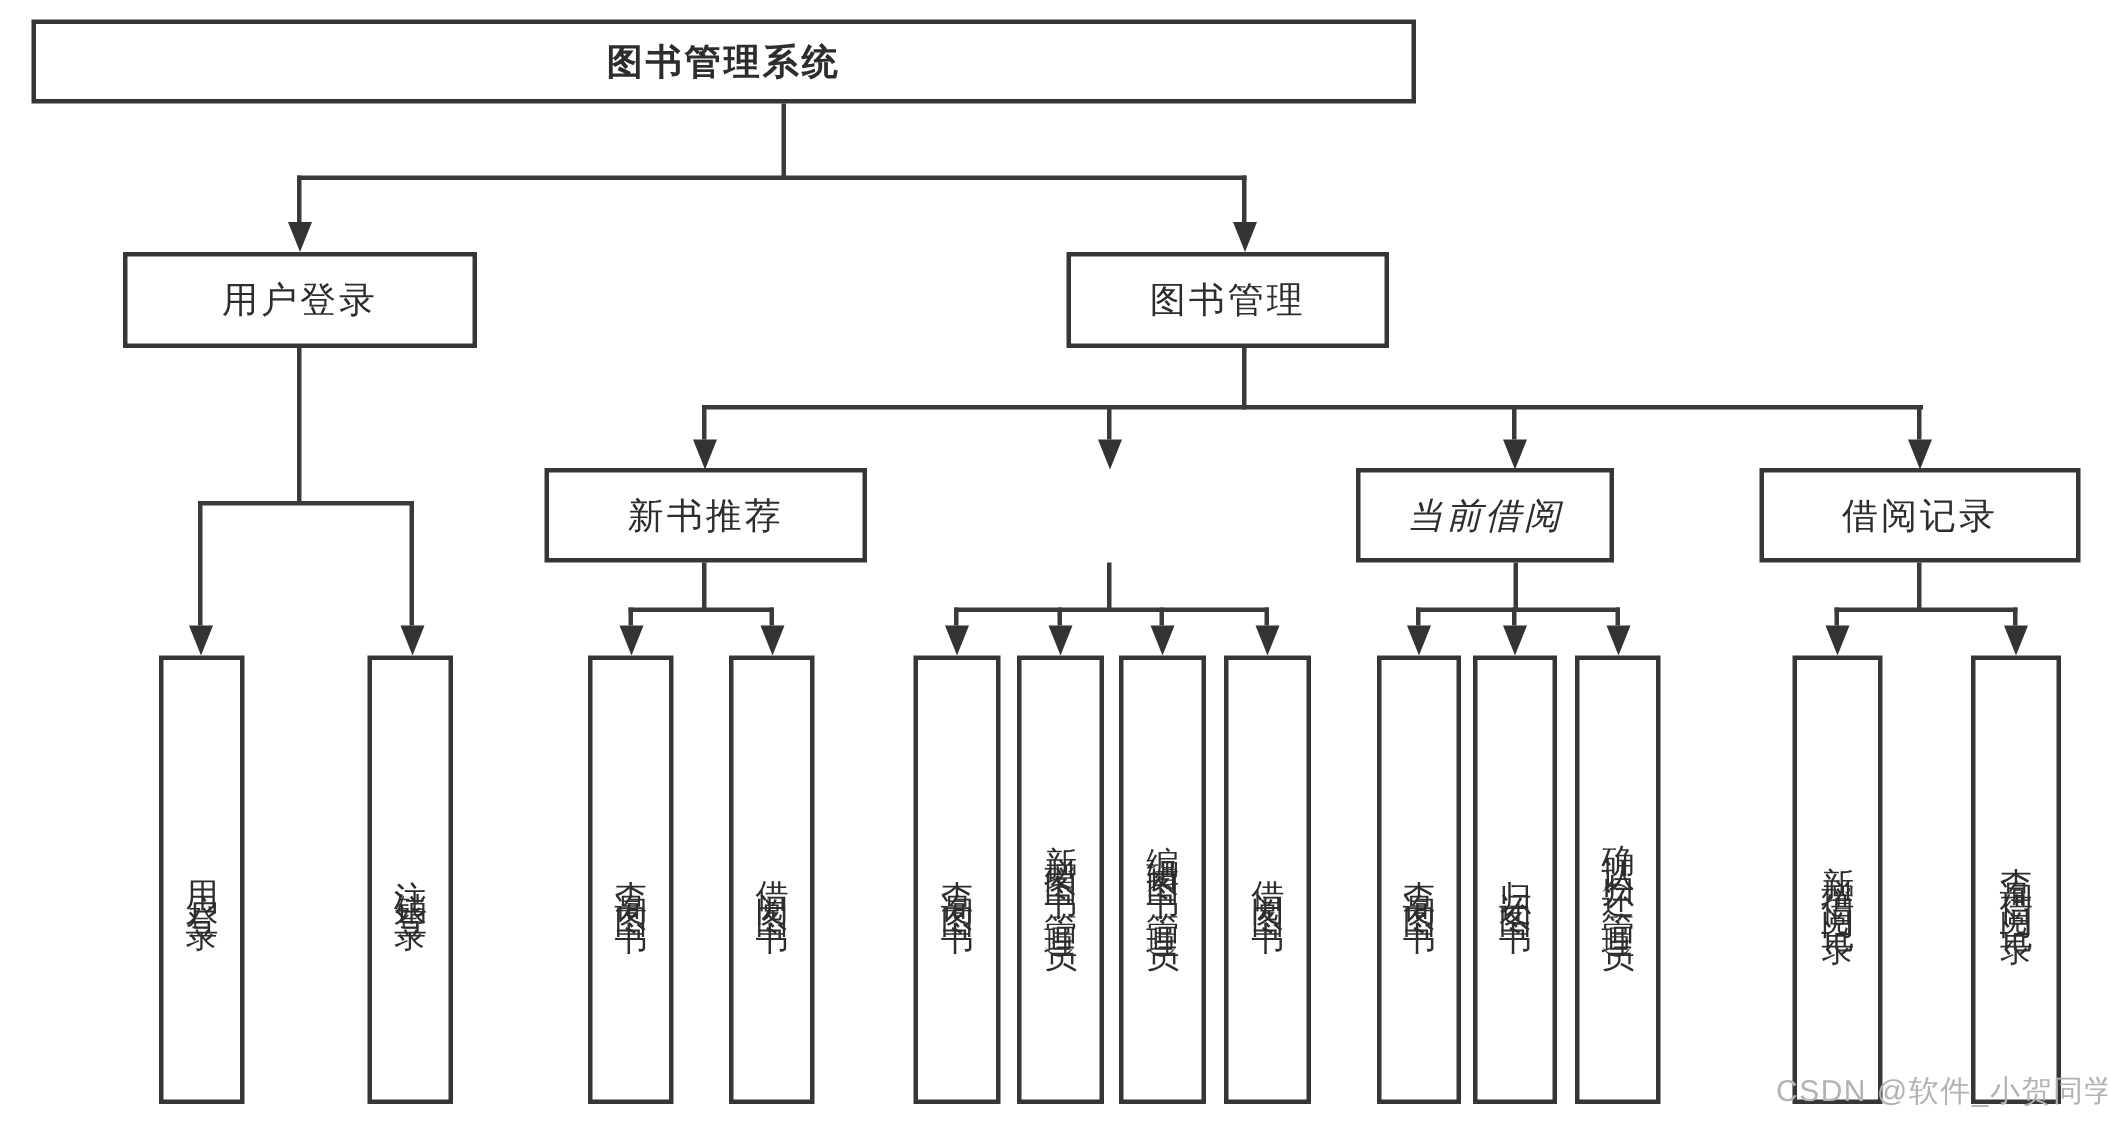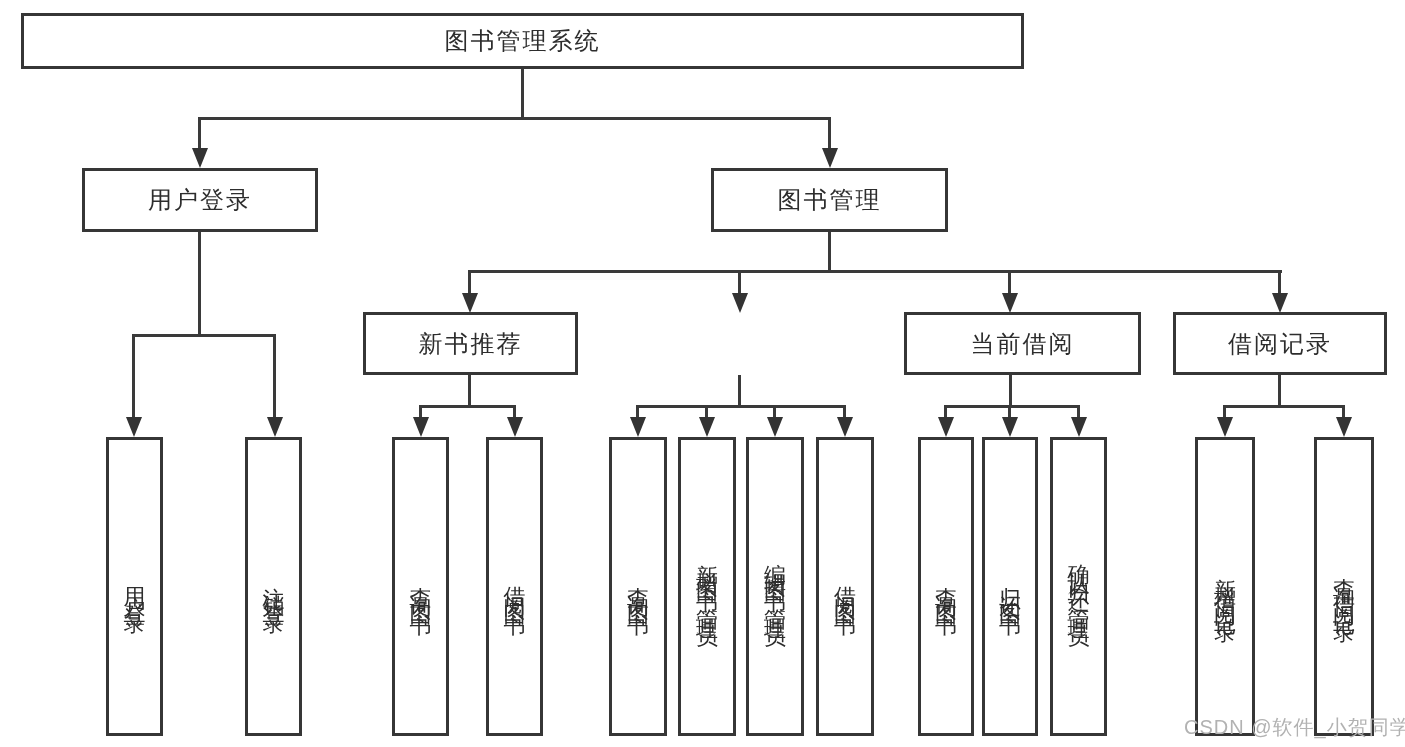--- a/index.html
+++ b/index.html
@@ -60,35 +60,35 @@
     color: #b2b2b2;
     white-space: nowrap;
     z-index: 5;
   }
 </style>
 </head>
 <body>
 
 <div class="canvas">
 
-  <div class="node" style="left:21px; top:13px; width:1003px; height:56px;">
+  <div class="node" style="left:21px; top:13px; width:923px; height:56px;font-weight:bold;">
     <span class="hlabel">图书管理系统</span>
   </div>
 
   <div class="line" style="left:521px; top:69px; width:3px; height:50px;"></div>
   <div class="line" style="left:198px; top:117px; width:633px; height:3px;"></div>
   <div class="line" style="left:198px; top:117px; width:3px; height:31px;"></div>
   <div class="arrowhead" style="left:192px; top:148px;"></div>
   <div class="line" style="left:828px; top:117px; width:3px; height:31px;"></div>
   <div class="arrowhead" style="left:822px; top:148px;"></div>
 
   <div class="node" style="left:82px; top:168px; width:236px; height:64px;">
     <span class="hlabel">用户登录</span>
   </div>
-  <div class="node" style="left:711px; top:168px; width:237px; height:64px;">
+  <div class="node" style="left:711px; top:168px; width:215px; height:64px;">
     <span class="hlabel">图书管理</span>
   </div>
 
   <div class="line" style="left:198px; top:232px; width:3px; height:104px;"></div>
   <div class="line" style="left:132px; top:334px; width:144px; height:3px;"></div>
   <div class="line" style="left:132px; top:334px; width:3px; height:83px;"></div>
   <div class="arrowhead" style="left:126px; top:417px;"></div>
   <div class="line" style="left:273px; top:334px; width:3px; height:83px;"></div>
   <div class="arrowhead" style="left:267px; top:417px;"></div>
 
@@ -99,21 +99,21 @@
   <div class="line" style="left:738px; top:270px; width:3px; height:23px;"></div>
   <div class="arrowhead" style="left:732px; top:293px;"></div>
   <div class="line" style="left:1008px; top:270px; width:3px; height:23px;"></div>
   <div class="arrowhead" style="left:1002px; top:293px;"></div>
   <div class="line" style="left:1278px; top:270px; width:3px; height:23px;"></div>
   <div class="arrowhead" style="left:1272px; top:293px;"></div>
 
   <div class="node" style="left:363px; top:312px; width:215px; height:63px;">
     <span class="hlabel">新书推荐</span>
   </div>
-  <div class="node" style="left:904px; top:312px; width:237px; height:63px;">
+  <div class="node" style="left:904px; top:312px; width:172px; height:63px;font-style:italic;">
     <span class="hlabel">当前借阅</span>
   </div>
   <div class="node" style="left:1173px; top:312px; width:214px; height:63px;">
     <span class="hlabel">借阅记录</span>
   </div>
 
   <div class="line" style="left:468px; top:375px; width:3px; height:32px;"></div>
   <div class="line" style="left:419px; top:405px; width:97px; height:3px;"></div>
   <div class="line" style="left:419px; top:405px; width:3px; height:12px;"></div>
   <div class="arrowhead" style="left:413px; top:417px;"></div>

